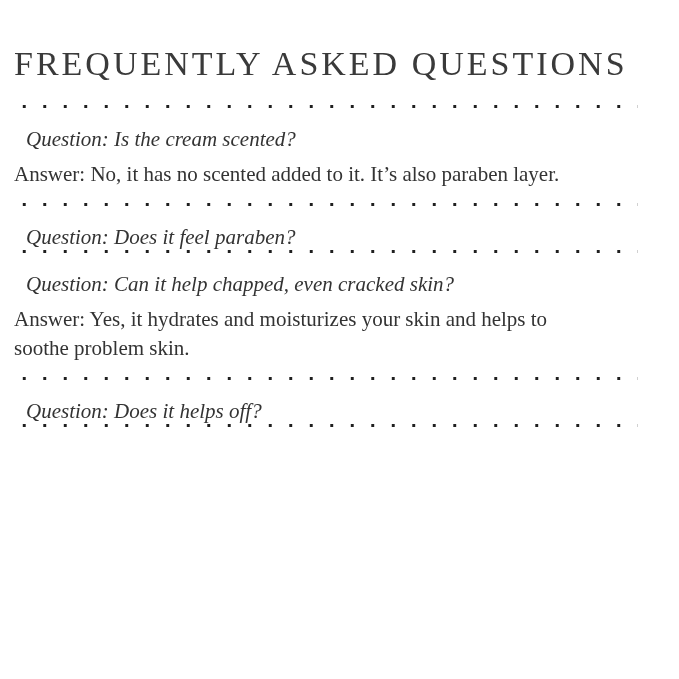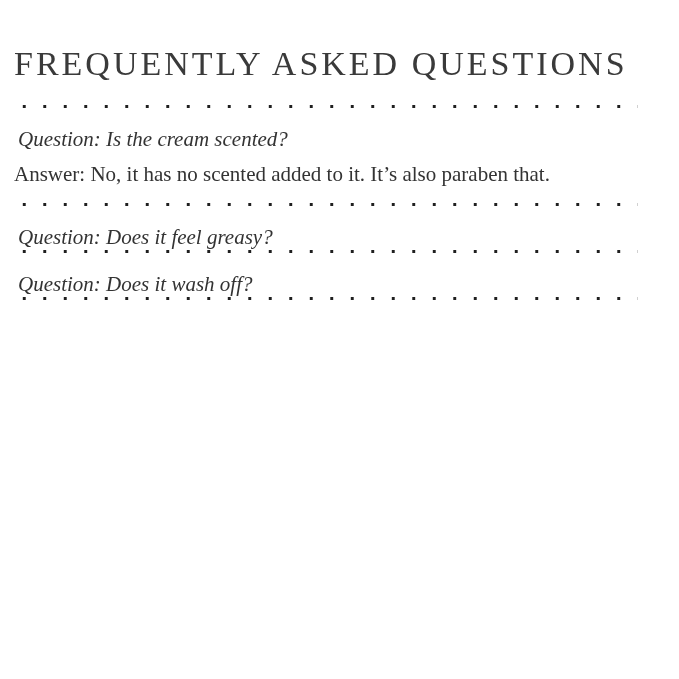--- a/index.html
+++ b/index.html
@@ -31,50 +31,56 @@
     height: 3px;
     background-image: radial-gradient(circle, var(--dot-color, #1f1f1f) 1.4px, transparent 1.7px);
     background-size: 20.5px 3px;
     background-repeat: repeat-x;
     background-position: left center;
   }
   .question {
     font-style: italic;
     font-size: 21px;
     line-height: 26px;
-    margin: 18px 0 0 4px;
+    margin: 18px 0 0 12px;
     color: var(--text-color, #2e2e2e);
   }
   .answer {
     font-size: 21px;
     line-height: 29px;
     margin: 8px 0 14px 0;
     color: var(--text-color, #333333);
     white-space: pre-line;
   }
 </style>
 </head>
 <body style="background: rgb(255, 255, 255);">
 
 <div class="page">
   <h1 class="title">FREQUENTLY ASKED QUESTIONS</h1>
 
   <div>
   <section>
     <div class="divider"></div>
     <p class="question">Question: Is the cream scented?</p>
-    <p class="answer">Answer: No, it has no scented added to it. It’s also paraben that.</p>
+    <p class="answer">Answer: No, it has no scented added to it. It’s also paraben layer.</p>
   </section>
 
   <section>
     <div class="divider"></div>
-    <p class="question">Question: Does it feel greasy?</p>
+    <p class="question">Question: Does it feel paraben?</p>
   </section>
-
 
   <section>
     <div class="divider"></div>
-    <p class="question">Question: Does it wash off?</p>
+    <p class="question">Question: Can it help chapped, even cracked skin?</p>
+    <p class="answer">Answer: Yes, it hydrates and moisturizes your skin and helps to
+soothe problem skin.</p>
+  </section>
+
+  <section>
+    <div class="divider"></div>
+    <p class="question">Question: Does it helps off?</p>
   </section>
 </div>
 
   <div class="divider"></div>
 </div>
 
 </body></html>

